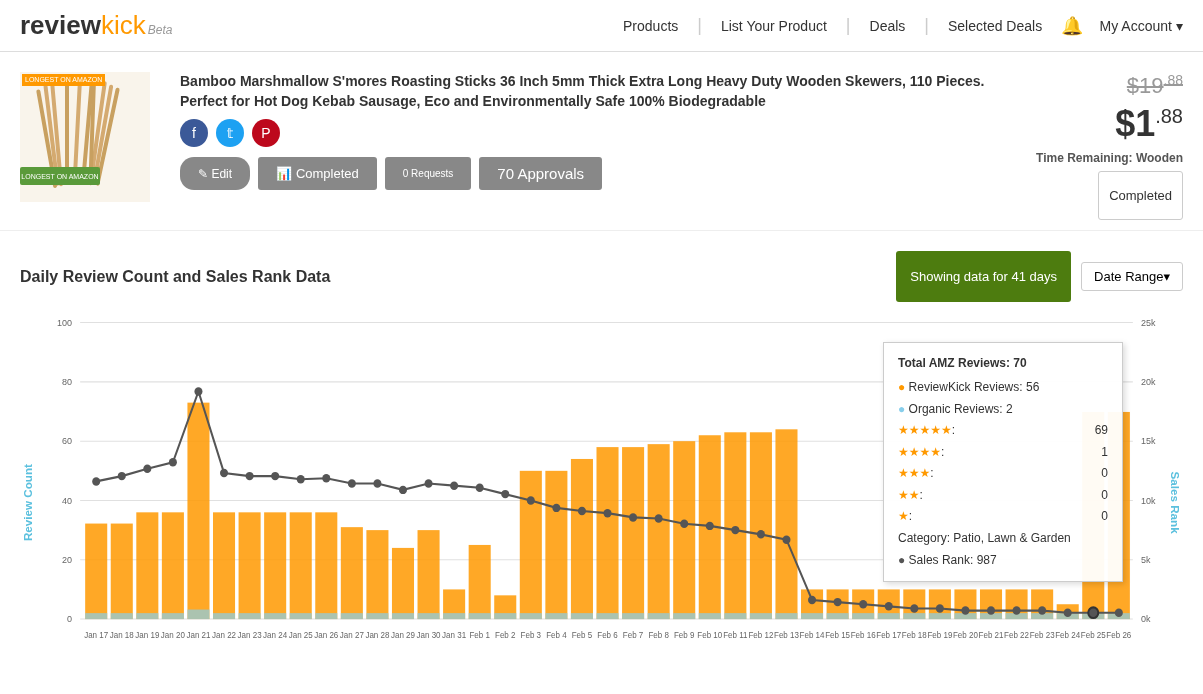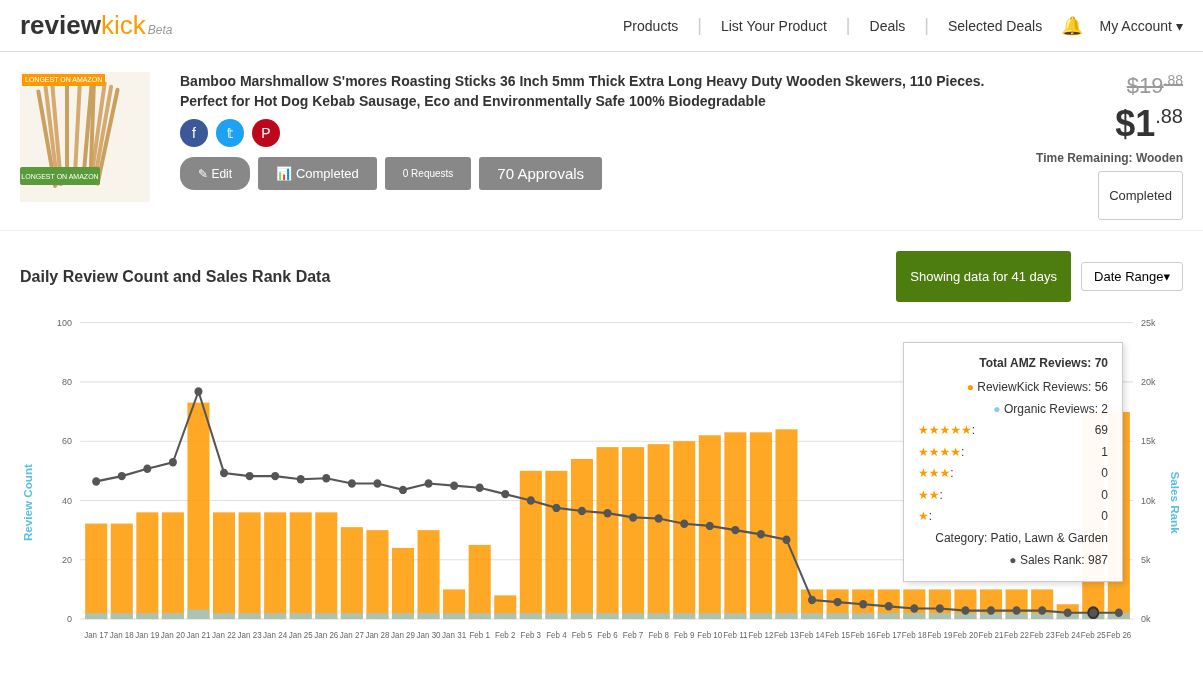--- a/index.html
+++ b/index.html
@@ -397,21 +397,21 @@
         <text x="968.5" y="308" text-anchor="middle" font-size="8" fill="#666">Feb 21</text>
         <text x="994" y="308" text-anchor="middle" font-size="8" fill="#666">Feb 22</text>
         <text x="1019.5" y="308" text-anchor="middle" font-size="8" fill="#666">Feb 23</text>
         <text x="1045" y="308" text-anchor="middle" font-size="8" fill="#666">Feb 24</text>
         <text x="1070.5" y="308" text-anchor="middle" font-size="8" fill="#666">Feb 25</text>
         <text x="1096" y="308" text-anchor="middle" font-size="8" fill="#666">Feb 26</text>
       </g>
     </svg>
 
     
-    <div class="tooltip-box" style="top:30px; right:60px; width:220px;text-align:right;">
+    <div class="tooltip-box" style="top:30px; right:60px; width:240px;">
       <div class="tooltip-title">Total AMZ Reviews: 70</div>
       <div>
         <span style="color:#f90;">●</span> <span>ReviewKick Reviews: 56</span>
       </div>
       <div>
         <span style="color:#87ceeb;">●</span> <span>Organic Reviews: 2</span>
       </div>
       <div class="tooltip-row">
         <span><span class="star-gold">★★★★★</span>:</span>
         <span>69</span>

